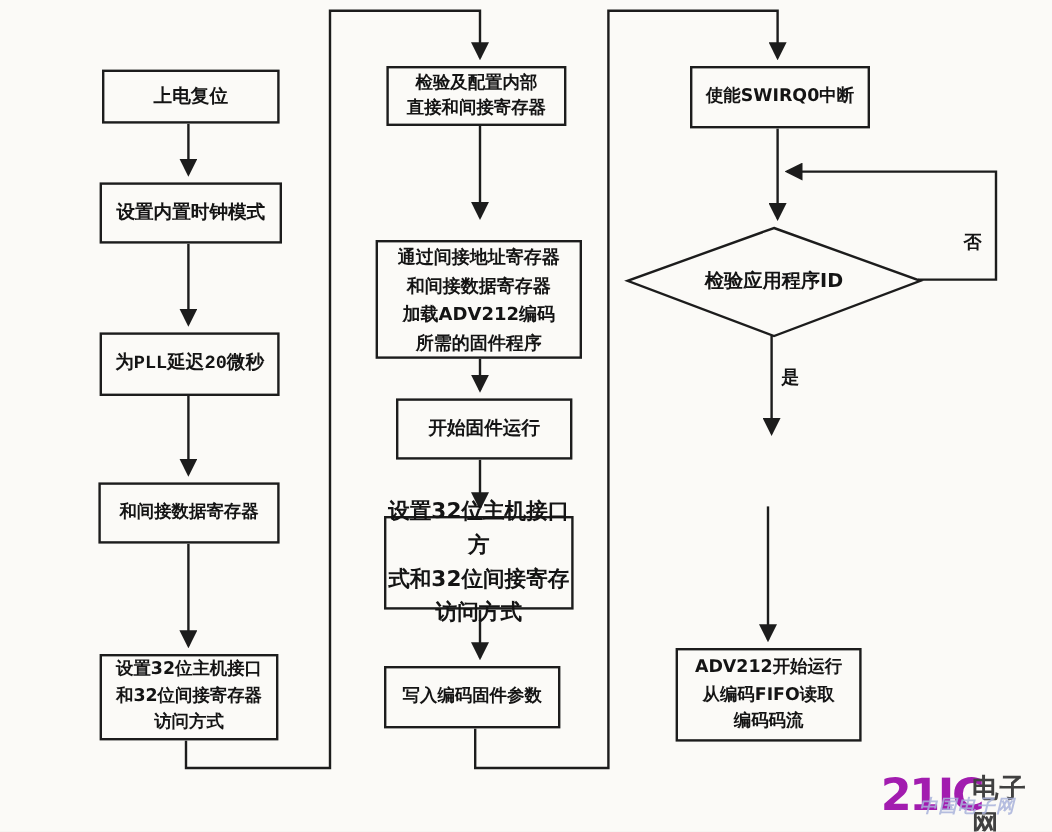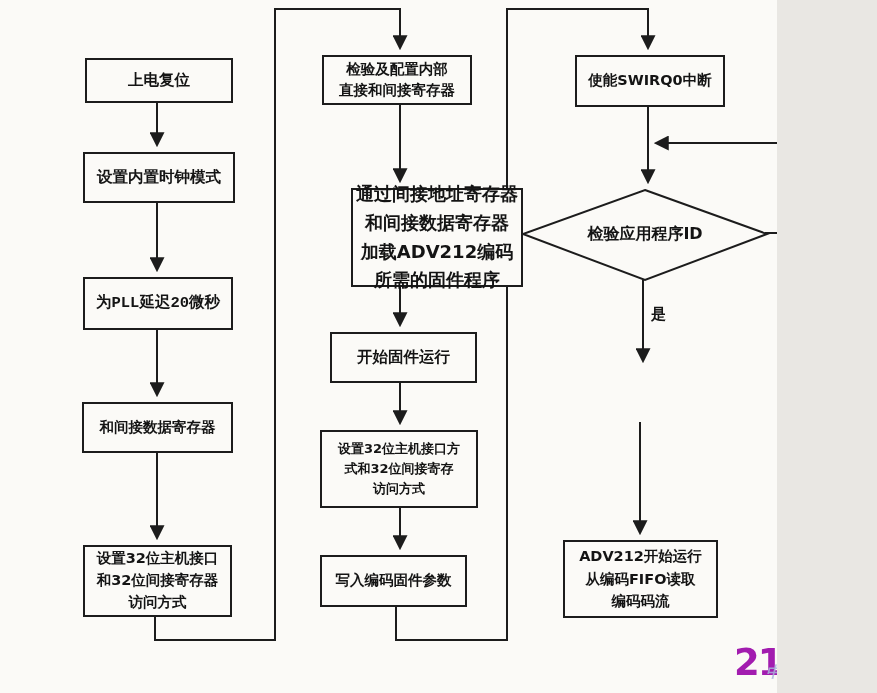--- a/index.html
+++ b/index.html
@@ -2,21 +2,21 @@
 <html><head>
 <meta charset="utf-8">
 <style>
   html,body{margin:0;padding:0;}
   body{
     font-family:"DejaVu Sans","Liberation Sans",sans-serif;
     background:#e9e7e3;
   }
   #stage{
     position:relative;
-    width:777px;height:693px;
+    width:877px;height:693px;
     background:#fbfaf7;
     overflow:hidden;
   }
   #connectors{
     position:absolute;left:0;top:0;width:877px;height:693px;
   }
   .flow-box{
     position:absolute;
     display:flex;align-items:center;justify-content:center;
     text-align:center;
@@ -111,26 +111,26 @@
   <div class="flow-box" style="left:85px;top:58px;width:148px;height:45px;">上电复位</div>
   <div class="flow-box" style="left:83px;top:152px;width:152px;height:51px;">设置内置时钟模式</div>
   <div class="flow-box" style="left:83px;top:277px;width:150px;height:53px;font-family:Liberation Mono, monospace;">为PLL延迟20微秒</div>
   <div class="flow-box" style="left:82px;top:402px;width:151px;height:51px;font-size:14.5px;">和间接数据寄存器</div>
   <div class="flow-box" style="left:83px;top:545px;width:149px;height:72px;font-size:14.5px;line-height:1.5;">设置32位主机接口
 和32位间接寄存器
 访问方式</div>
 
   <div class="flow-box" style="left:322px;top:55px;width:150px;height:50px;font-size:14.5px;">检验及配置内部
 直接和间接寄存器</div>
-  <div class="flow-box" style="left:313px;top:188px;width:172px;height:99px;font-size:18px;line-height:1.6;margin-left:38px;">通过间接地址寄存器
+  <div class="flow-box" style="left:313px;top:200px;width:172px;height:99px;font-size:15px;line-height:1.6;">通过间接地址寄存器
 和间接数据寄存器
 加载ADV212编码
 所需的固件程序</div>
   <div class="flow-box" style="left:330px;top:332px;width:147px;height:51px;">开始固件运行</div>
-  <div class="flow-box" style="left:320px;top:430px;width:158px;height:78px;font-size:13px;line-height:1.55;">设置32位主机接口方
+  <div class="flow-box" style="left:320px;top:430px;width:158px;height:78px;font-size:18px;line-height:1.55;">设置32位主机接口方
 式和32位间接寄存
 访问方式</div>
   <div class="flow-box" style="left:320px;top:555px;width:147px;height:52px;font-size:14.5px;">写入编码固件参数</div>
 
   <div class="flow-box" style="left:575px;top:55px;width:150px;height:52px;font-size:14.5px;">使能SWIRQ0中断</div>
   <div class="decision-label" style="left:525px;top:224px;width:240px;">检验应用程序ID</div>
   <div class="flow-box" style="left:563px;top:540px;width:155px;height:78px;font-size:14.5px;line-height:1.55;">ADV212开始运行
 从编码FIFO读取
 编码码流</div>
 

